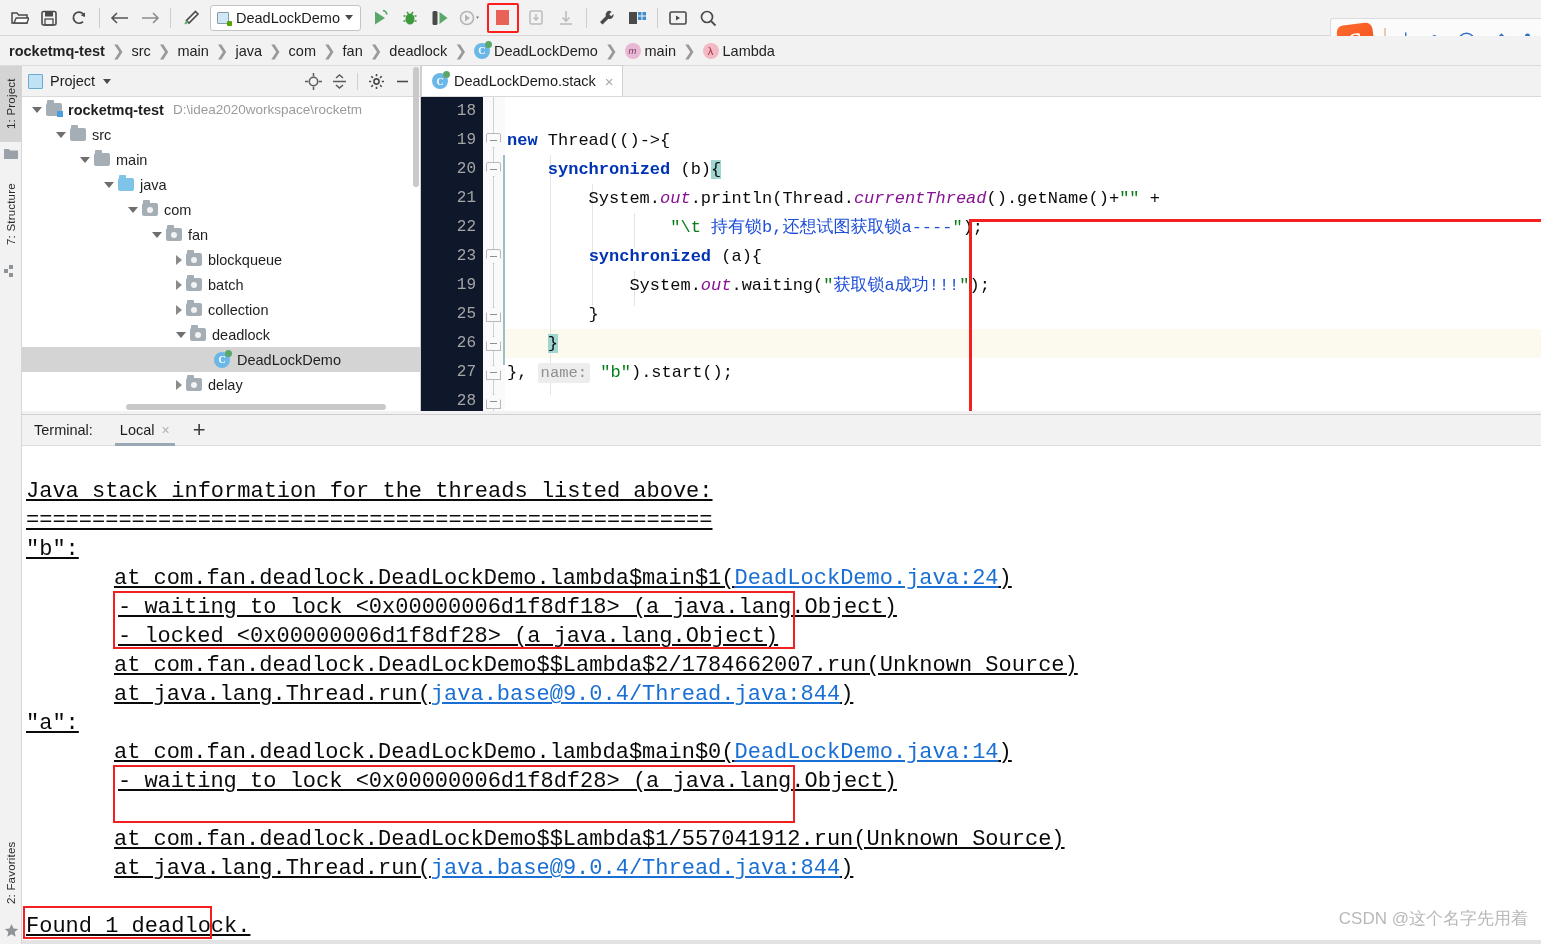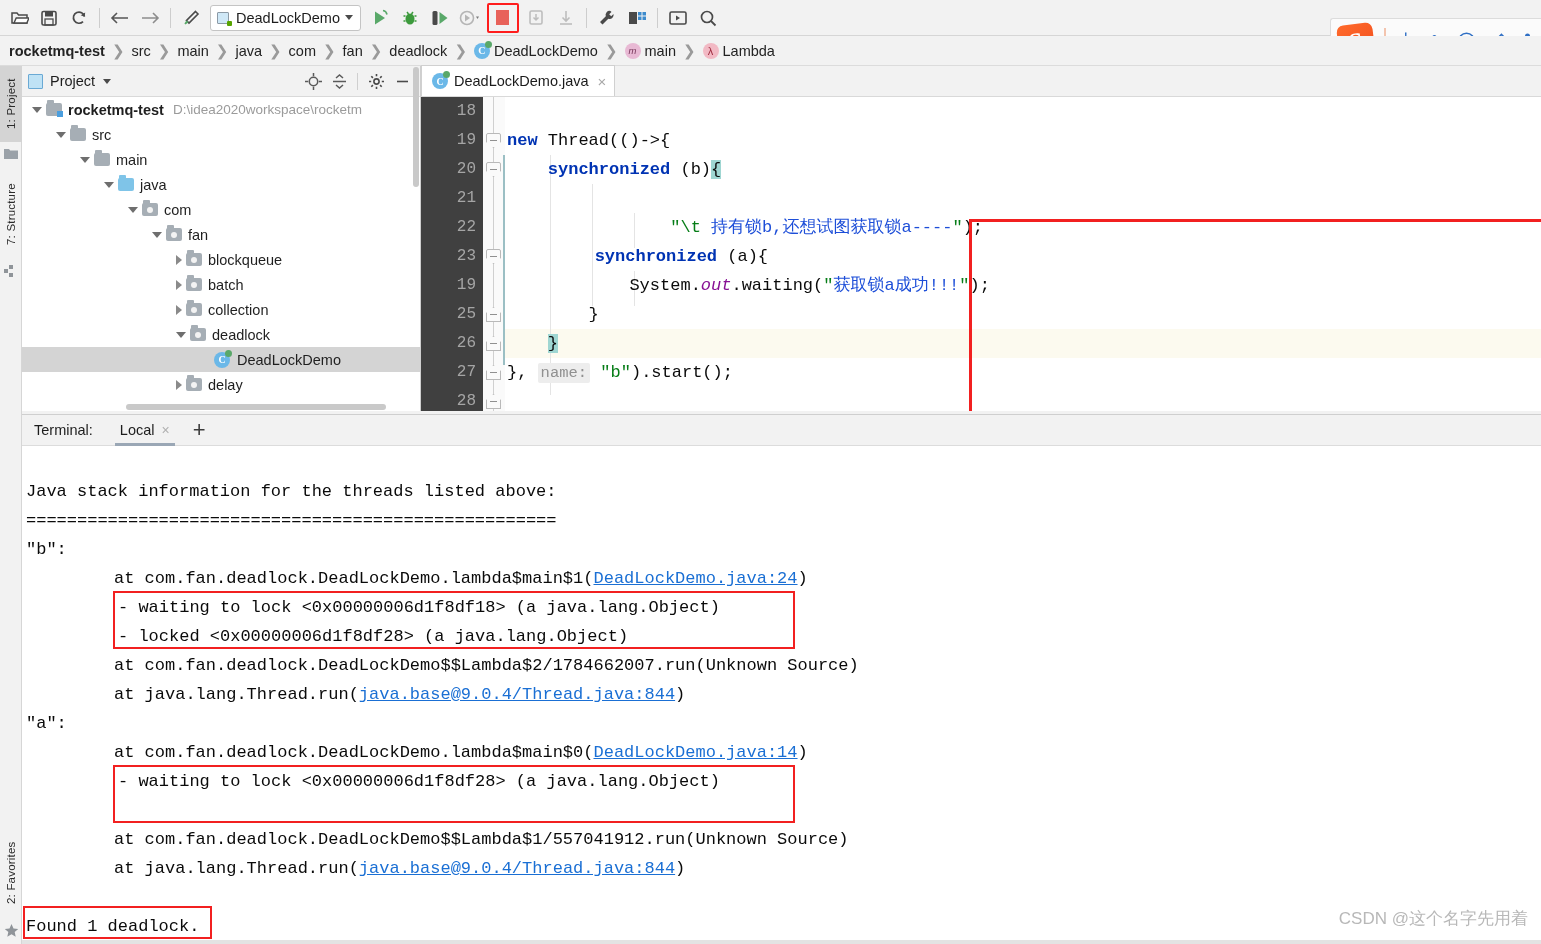--- a/index.html
+++ b/index.html
@@ -137,21 +137,21 @@
     height:31px;background:#fff;border:1px solid #d0d0d0;border-bottom:none;
     display:flex;align-items:center;gap:6px;padding:0 8px 0 10px;font-size:14.5px;color:#1b1b1b;cursor:pointer;
   }
   .edtab .x{color:#a8a8a8;font-size:15px;margin-left:3px;cursor:pointer;}
 
   .editor{
     position:absolute;left:421px;top:97px;width:1120px;height:314px;
     background:#fff;overflow:hidden;
   }
   .gutter{
-    position:absolute;left:0;top:0;width:62px;height:314px;background:#404040;text-decoration:underline;
+    position:absolute;left:0;top:0;width:62px;height:314px;background:#0f172a;text-decoration:underline;
   }
   .lineno{
     position:absolute;right:7px;width:50px;text-align:right;
     font-family:"Liberation Mono",monospace;font-size:16px;color:#a5a5a5;height:29px;line-height:29px;
   }
   .foldcol{position:absolute;left:62px;top:0;width:22px;height:314px;background:#fafafa;}
   .foldline{position:absolute;left:10px;top:0;width:1px;height:314px;background:#d0d0d0;}
   .foldmk{
     position:absolute;left:3px;width:15px;height:15px;border:1px solid #b9b9b9;background:#fafafa;
     cursor:pointer;
@@ -193,21 +193,21 @@
   .termtab.sel:after{content:"";position:absolute;left:0;right:0;bottom:0;height:3px;background:#9aa7b5;}
   .termtab .x{color:#b0b0b0;font-size:14px;}
   .termplus{font-size:22px;color:#3c3c3c;margin-left:18px;cursor:pointer;line-height:1;}
 
   .term{
     position:absolute;left:22px;top:446px;width:1519px;height:498px;
     background:#fff;overflow:hidden;
   }
   .tline{
     position:absolute;left:0;white-space:pre;
-    font-family:"Liberation Mono",monospace;font-size:17px;color:#0a0a0a;line-height:29px;height:29px;
+    font-family:"Liberation Mono",monospace;font-size:22px;color:#0a0a0a;line-height:29px;height:29px;text-decoration:underline;
   }
   .lnk{color:#1a6fd4;text-decoration:underline;}
   .redbox{position:absolute;border:2.5px solid #f22020;pointer-events:none;}
   .csdn{
     position:absolute;right:13px;bottom:14px;font-size:17px;color:#b8b8b8;white-space:nowrap;
   }
   .botline{position:absolute;left:22px;bottom:0;width:1519px;height:4px;background:#e3e3e3;}
 </style>
 </head>
 <body>
@@ -524,21 +524,21 @@
           <span class="tlabel">delay</span>
         </div>
       </div>
     <div class="treescroll"></div>
     <div class="treehscroll"></div>
   </div>
 
   <div class="edtabs">
     <div class="edtab">
       <span class="ic-class">C</span>
-      <span>DeadLockDemo.java</span>
+      <span>DeadLockDemo.stack</span>
       <span class="x">×</span>
     </div>
   </div>
 
   <div class="editor">
     <div class="hlline" style="top:232px;"></div>
     <div class="gutter" id="gutter">
         <div class="lineno" style="top: 0px;">18</div>
         <div class="lineno" style="top: 29px;">19</div>
         <div class="lineno" style="top: 58px;">20</div>
@@ -563,22 +563,23 @@
     </div>
     <div class="indentmark" style="top:58px;height:210px;"></div>
     <div class="codearea" id="codearea">
       <div class="vline" style="left:45px;top:58px;height:240px;"></div>
       <div class="vline" style="left:87px;top:87px;height:122px;"></div>
       <div class="vline" style="left:129px;top:116px;height:35px;"></div>
       <div class="vline" style="left:129px;top:174px;height:35px;"></div>
     <div class="cline" style="top: 0px; left: 2px;"></div>
         <div class="cline" style="top: 29px; left: 2px;"><span class="kw">new </span><span>Thread(()-&gt;{</span></div>
         <div class="cline" style="top: 58px; left: 2px;"><span>    </span><span class="kw">synchronized </span><span>(b)</span><span class="brmatch">{</span></div>
+        <div class="cline" style="top: 87px; left: 2px;"><span>        System.</span><span class="fld">out</span><span>.println(Thread.</span><span class="fld">currentThread</span><span>().getName()+</span><span class="str">""</span><span> +</span></div>
         <div class="cline" style="top: 116px; left: 2px;"><span>                </span><span class="str">"\t </span><span class="strcn">持有锁b,还想试图获取锁a----</span><span class="str">"</span><span>);</span></div>
-        <div class="cline" style="top: 145px; left: 8px;"><span>        </span><span class="kw">synchronized </span><span>(a){</span></div>
+        <div class="cline" style="top: 145px; left: 2px;"><span>        </span><span class="kw">synchronized </span><span>(a){</span></div>
         <div class="cline" style="top: 174px; left: 2px;"><span>            System.</span><span class="fld">out</span><span>.waiting(</span><span class="str">"</span><span class="strcn">获取锁a成功!!!</span><span class="str">"</span><span>);</span></div>
         <div class="cline" style="top: 203px; left: 2px;"><span>        }</span></div>
         <div class="cline" style="top: 232px; left: 2px;"><span>    </span><span class="brmatch">}</span></div>
         <div class="cline" style="top: 261px; left: 2px;"><span>}, </span><span class="hint">name:</span><span> </span><span class="str">"b"</span><span>).start();</span></div>
         <div class="cline" style="top: 290px; left: 2px;"><span></span></div>
       </div>
     <div class="redbox-code"></div>
   </div>
 
   <div class="termbar">

